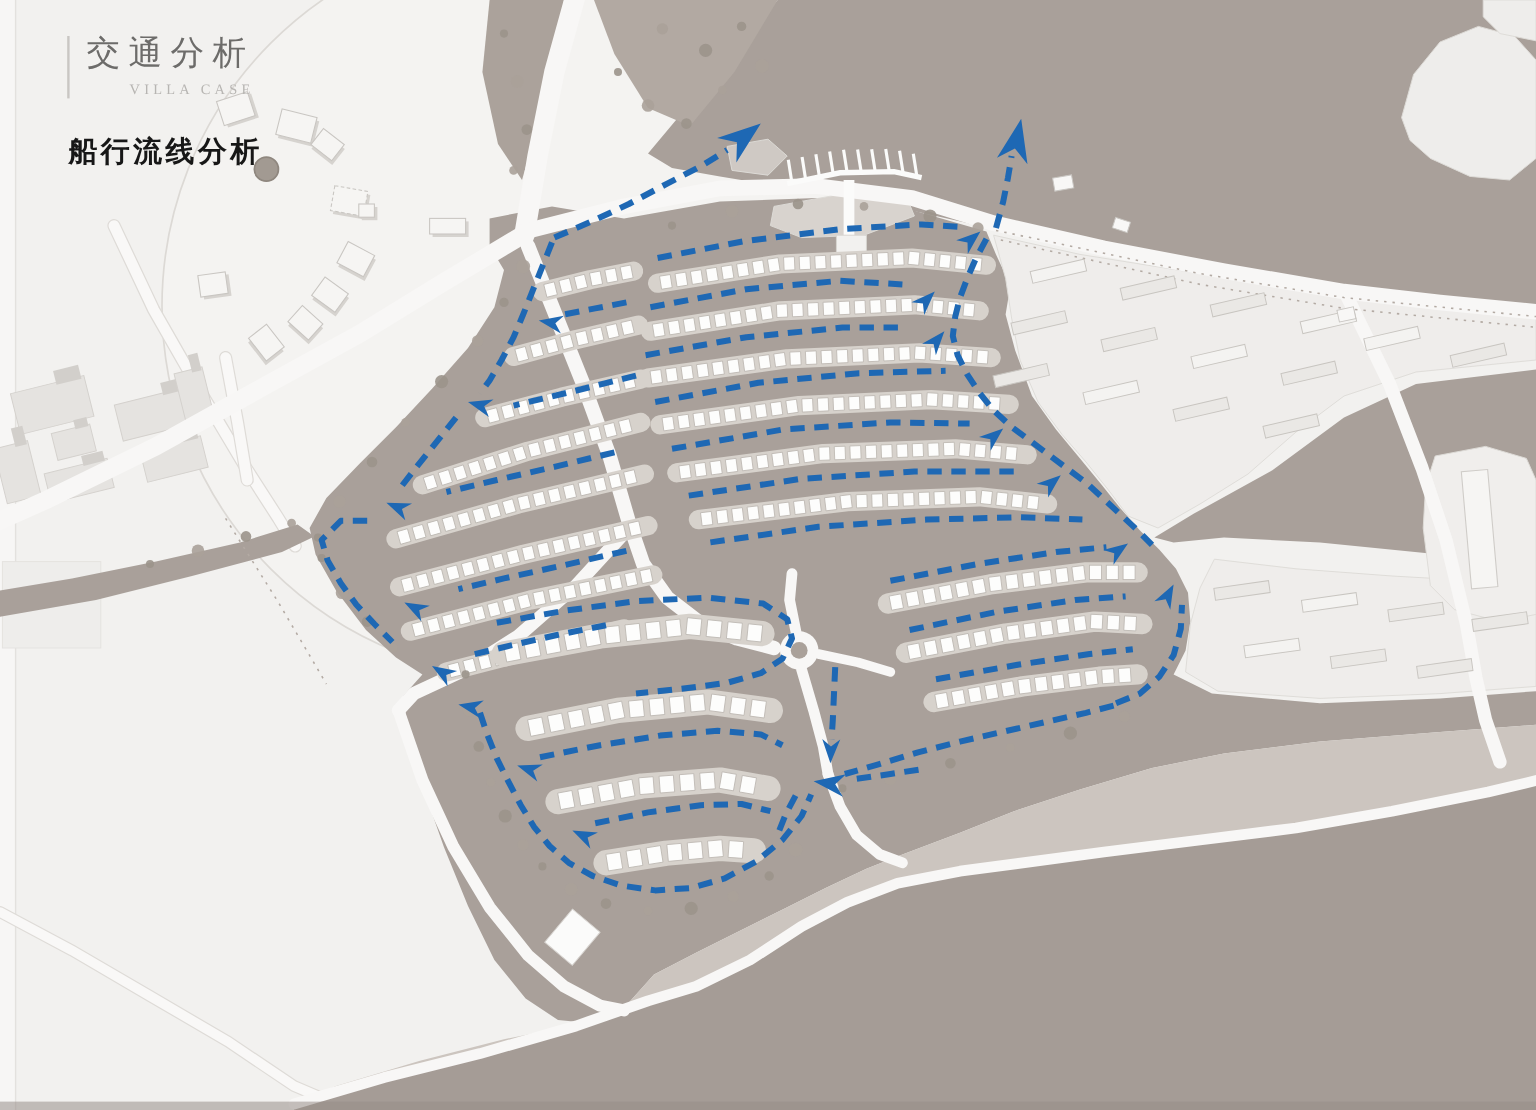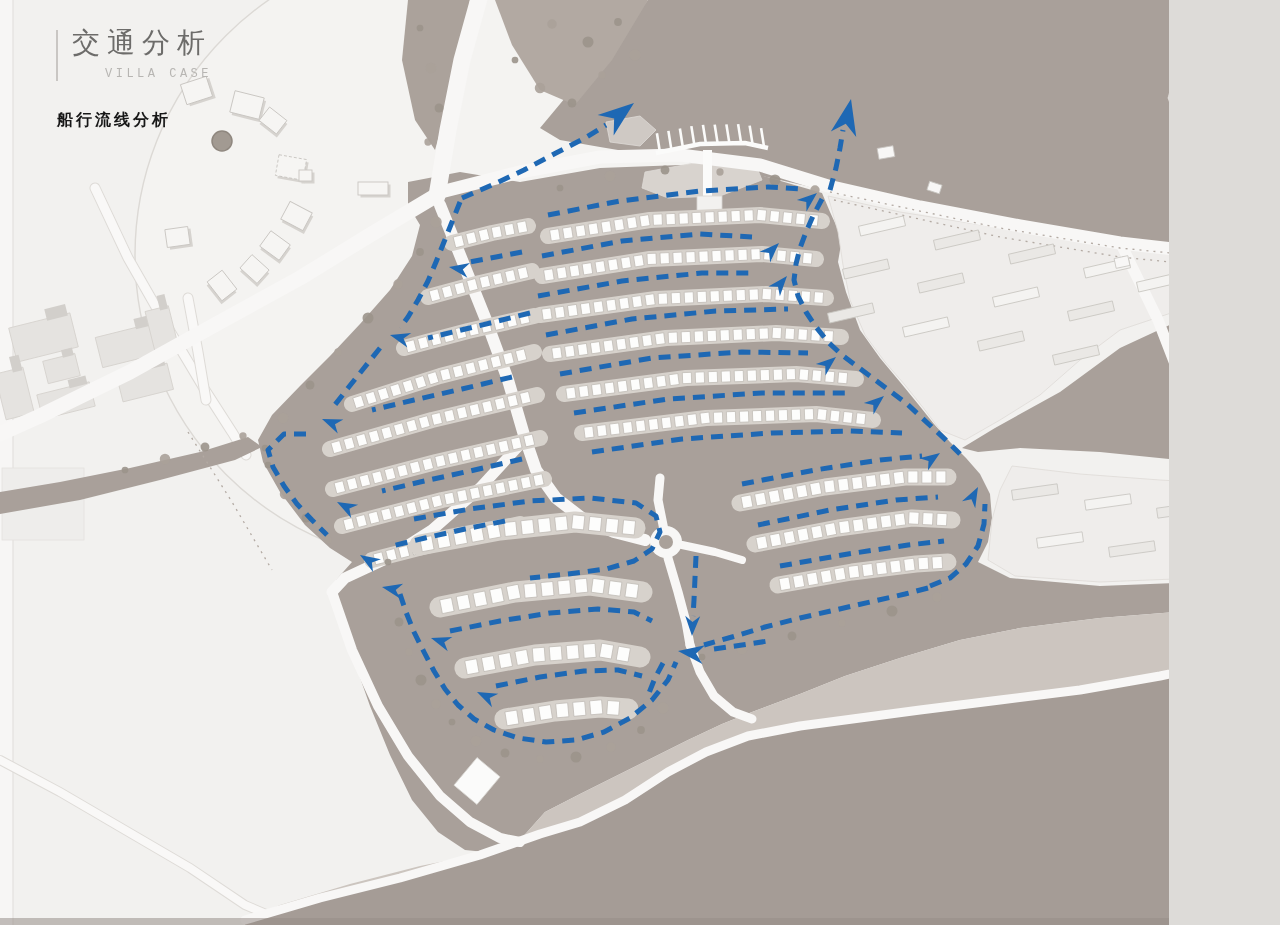--- a/index.html
+++ b/index.html
@@ -1,24 +1,24 @@
 <!DOCTYPE html>
 <html><head>
 <meta charset="utf-8">
 <style>
   html,body{margin:0;padding:0;background:#dddbd8;}
-  #stage{position:relative;width:1169px;height:925px;overflow:hidden;background:#f2f1ef;
-         font-family:Liberation Mono, monospace;}
+  #stage{position:relative;width:1280px;height:925px;overflow:hidden;background:#f2f1ef;
+         font-family:Liberation Serif, serif;}
   #map{position:absolute;left:0;top:0;width:1280px;height:925px;display:block;}
   #titleblock{position:absolute;left:56px;top:30px;display:flex;gap:14px;align-items:stretch;}
   #titlebar{width:2px;background:#c9c6c3;}
   .tcol{display:flex;flex-direction:column;justify-content:flex-start;}
   #main-title{font-size:28px;color:#6d6c6a;letter-spacing:7px;font-weight:400;line-height:1.1;}
   #sub-title{font-size:12px;color:#b7b5b2;letter-spacing:3.5px;margin-top:6px;text-align:right;}
-  #section-title{position:absolute;left:57px;top:110px;font-size:16px;font-weight:bold;
+  #section-title{position:absolute;left:57px;top:110px;font-size:24px;font-weight:bold;
                  color:#171717;letter-spacing:3px;}
 </style>
 </head>
 <body>
 
 <div id="stage">
   <svg id="map" viewBox="0 0 1280 925">
       <rect x="0" y="0" width="1280" height="925" fill="#f2f1ef"></rect>
       <rect x="0" y="0" width="13" height="925" fill="#f7f6f5"></rect>
       <line x1="13" y1="0" x2="13" y2="925" stroke="#e3e1de" stroke-width="1.2"></line>

